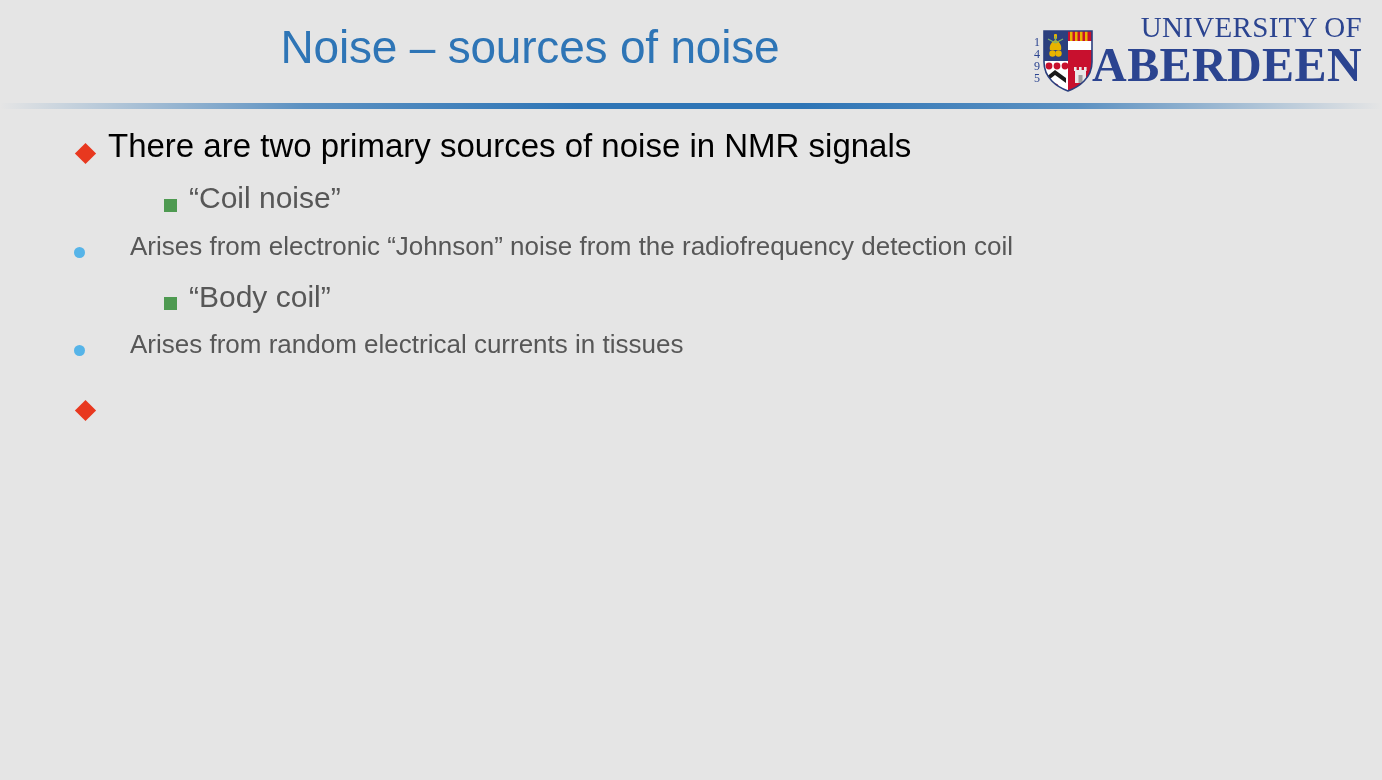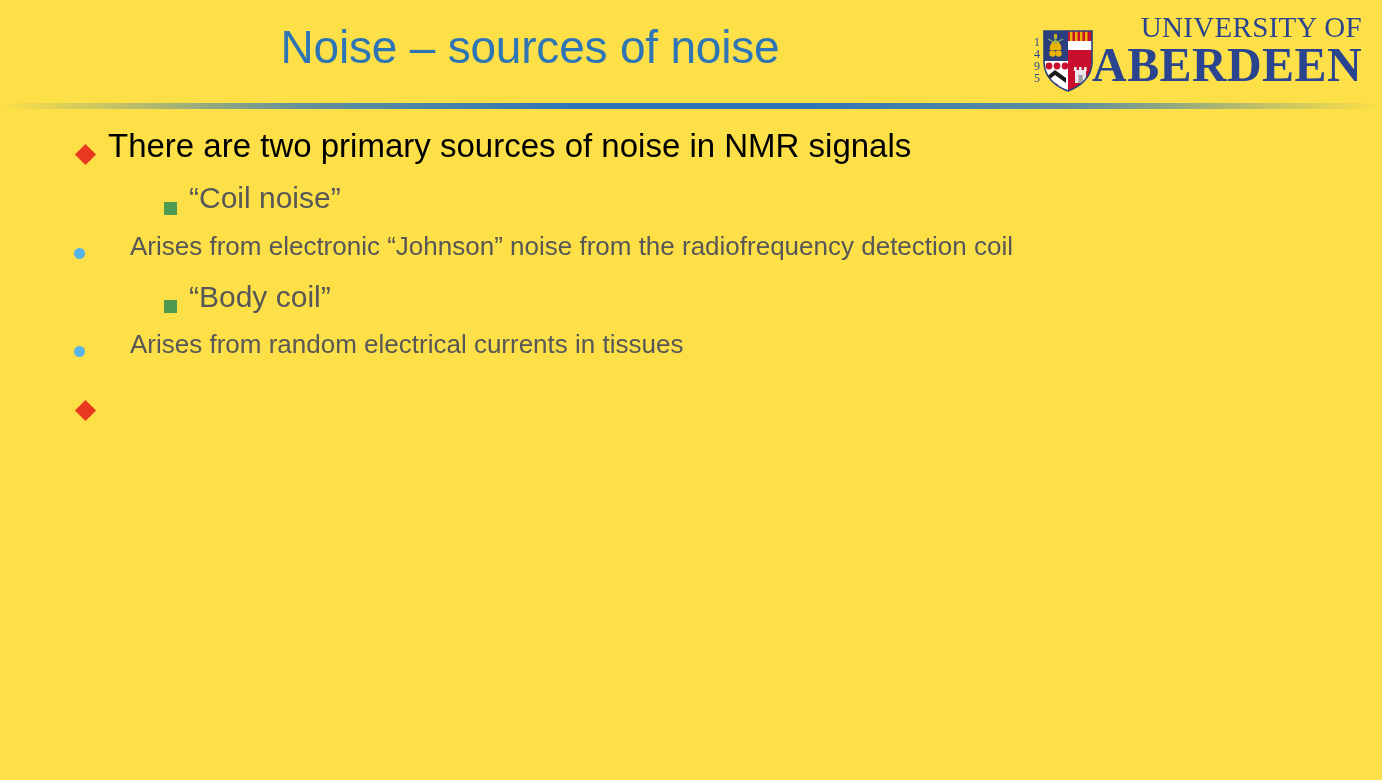--- a/index.html
+++ b/index.html
@@ -12,21 +12,21 @@
     background: #ffffff;
     font-family: "Liberation Sans", sans-serif;
     overflow: hidden;
     position: relative;
   }
 
   .slide {
     position: relative;
     width: 1382px;
     height: 780px;
-    background: #fde047;
+    background: #e5e5e5;
   }
 
   
   .slide-title {
     position: absolute;
     left: 0;
     top: 22px;
     width: 1060px;
     text-align: center;
     font-size: 46px;
@@ -109,21 +109,21 @@
   
   .body-content {
     position: absolute;
     left: 0;
     top: 126px;
     width: 1382px;
   }
 
   .bullet-row {
     display: flex;
-    align-items: flex-end;
+    align-items: center;
   }
 
   
   .lvl1 {
     padding-left: 78px;
     margin-bottom: 2px;
   }
   .lvl1 .marker {
     color: #E8381F;
     font-size: 23px;

